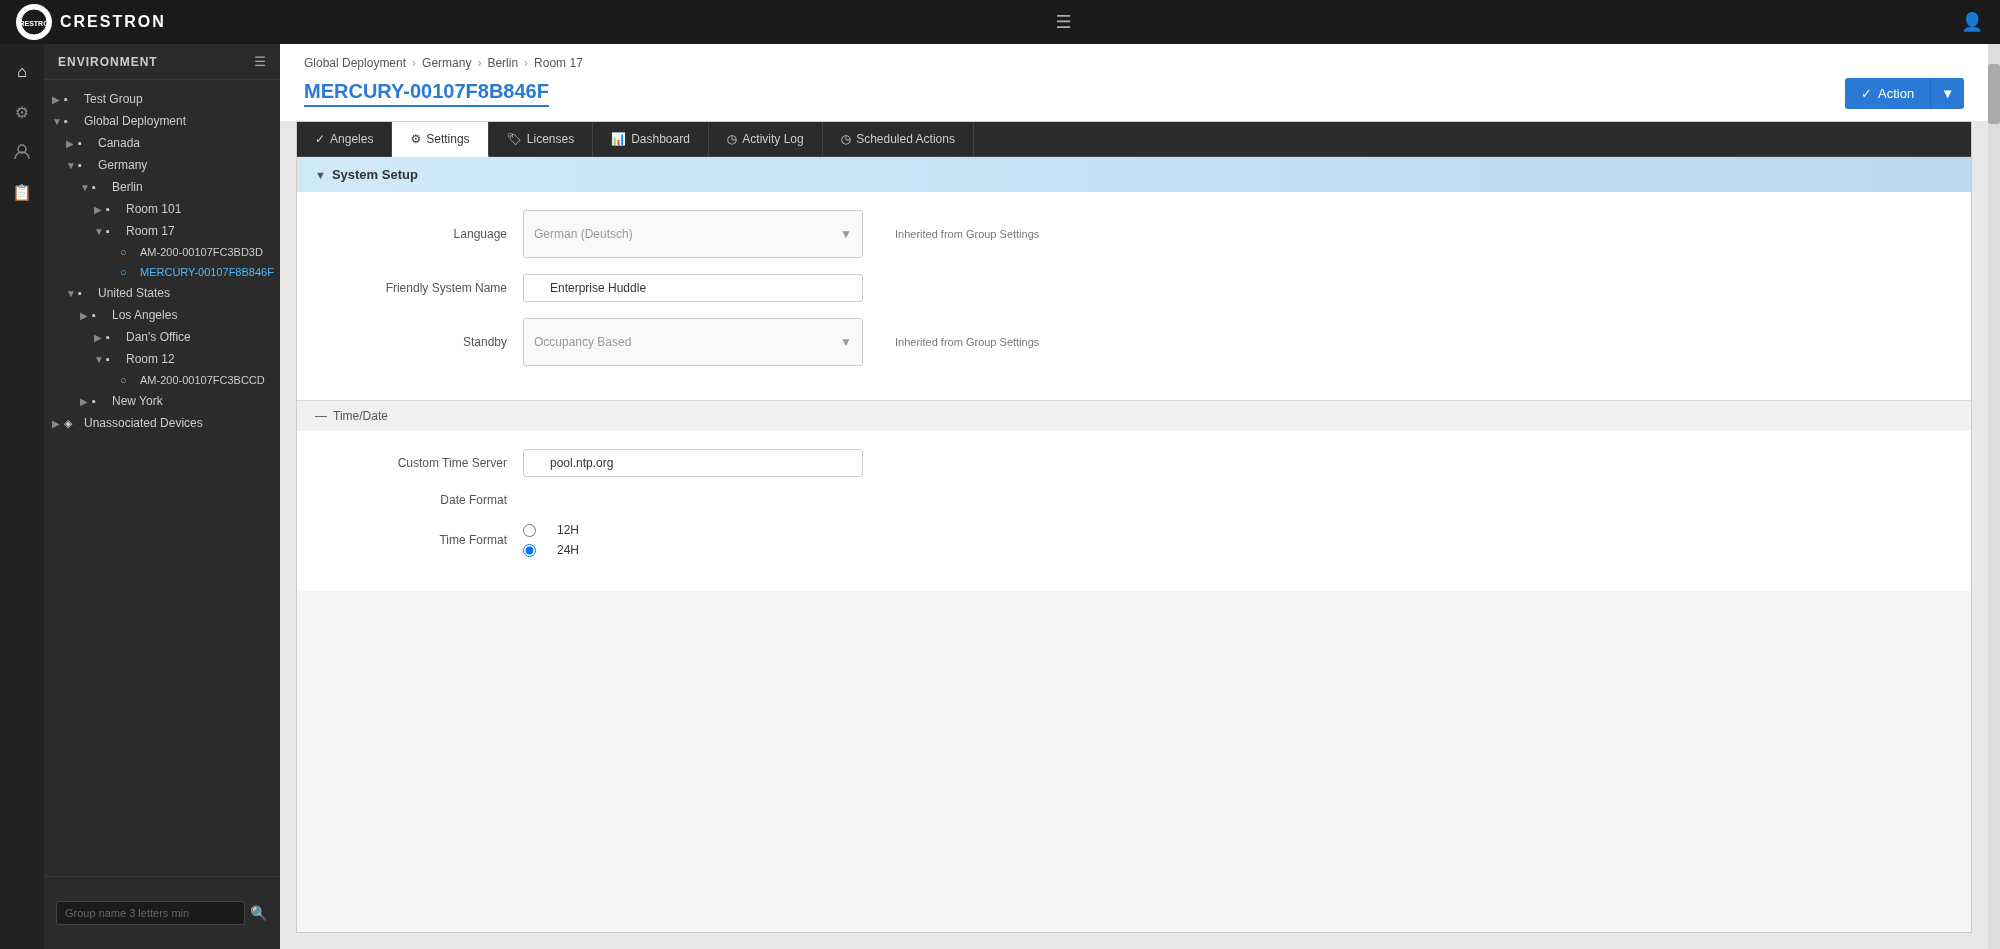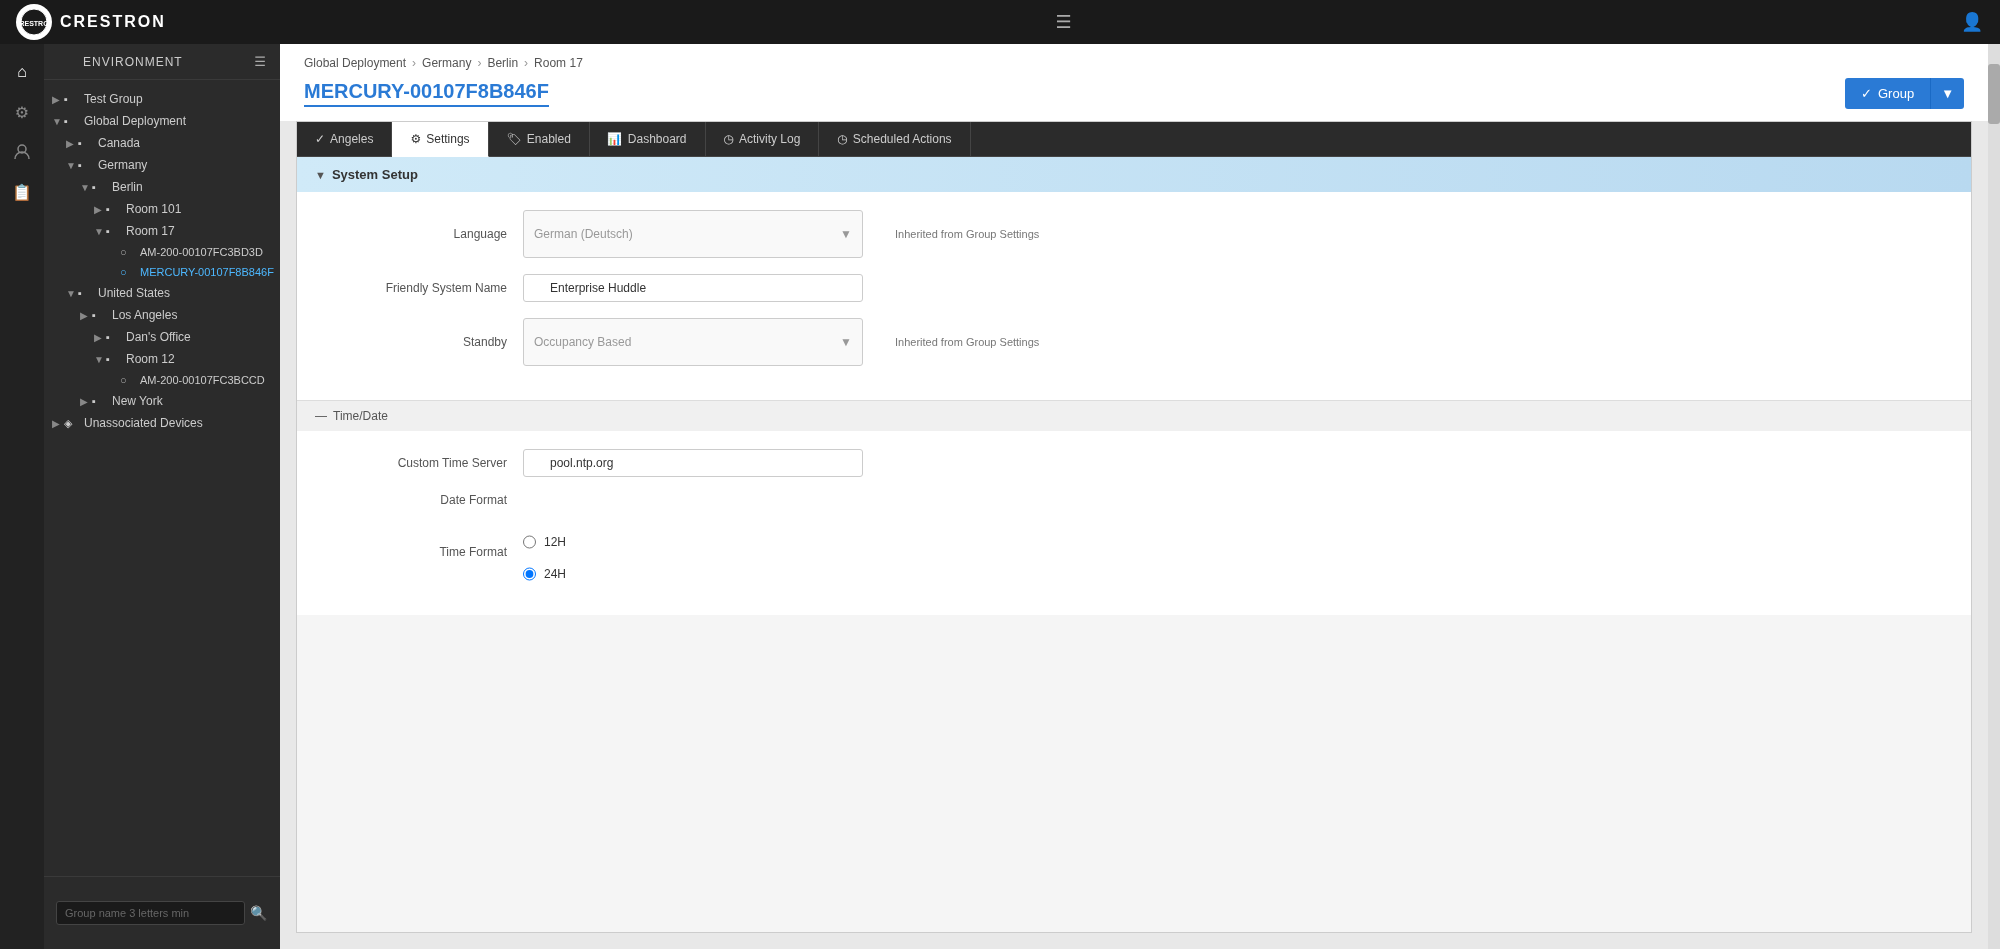--- a/index.html
+++ b/index.html
@@ -37,21 +37,21 @@
       flex: 1;
       overflow: hidden;
     }
     .sidebar-header {
       display: flex;
       align-items: center;
       justify-content: space-between;
       padding: 10px 14px;
       border-bottom: 1px solid #3a3a3a;
     }
-    .sidebar-title { color: #ccc; font-size: 12px; font-weight: normal; letter-spacing: 1px; margin-left: 25px; }
+    .sidebar-title { color: #ccc; font-size: 12px; font-weight: bold; letter-spacing: 1px; }
     .sidebar-menu-icon { color: #aaa; cursor: pointer; }
 
     .sidebar-tree {
       flex: 1;
       overflow-y: auto;
       padding: 8px 0;
     }
     .sidebar-tree::-webkit-scrollbar { width: 4px; }
     .sidebar-tree::-webkit-scrollbar-thumb { background: #555; }
 
@@ -316,24 +316,24 @@
       top: 2px; right: 2px;
     }
 
     .radio-group {
       display: flex;
       flex-direction: column;
       gap: 6px;
     }
     .radio-item {
       display: flex;
-      gap: 8px;
+      align-items: center;
+      gap: 21px;
       font-size: 12px;
       color: #333;
-      margin-top: 12px;
     }
     .radio-item input[type="radio"] { cursor: pointer; }
 
     
     .right-scrollbar {
       width: 12px;
       background: #ddd;
       flex-shrink: 0;
       position: relative;
     }
@@ -518,42 +518,42 @@
         <span class="breadcrumb-sep">›</span>
         <span class="breadcrumb-item">Berlin</span>
         <span class="breadcrumb-sep">›</span>
         <span class="breadcrumb-item">Room 17</span>
       </div>
       <div class="title-row">
         <span class="device-title">MERCURY-00107F8B846F</span>
         <div class="action-btn-group">
           <button class="action-btn">
             <span>✓</span>
-            <span>Group</span>
+            <span>Action</span>
           </button>
           <button class="action-btn-dropdown">
             <span>▼</span>
           </button>
         </div>
       </div>
     </div>
 
     <div class="panel">
       <div class="tabs">
         <div class="tab">
           <span>✓</span>
           <span>Angeles</span>
         </div>
         <div class="tab active">
           <span>⚙</span>
           <span>Settings</span>
         </div>
         <div class="tab">
           <span>🏷</span>
-          <span>Enabled</span>
+          <span>Licenses</span>
         </div>
         <div class="tab">
           <span>📊</span>
           <span>Dashboard</span>
         </div>
         <div class="tab">
           <span>◷</span>
           <span>Activity Log</span>
         </div>
         <div class="tab">

